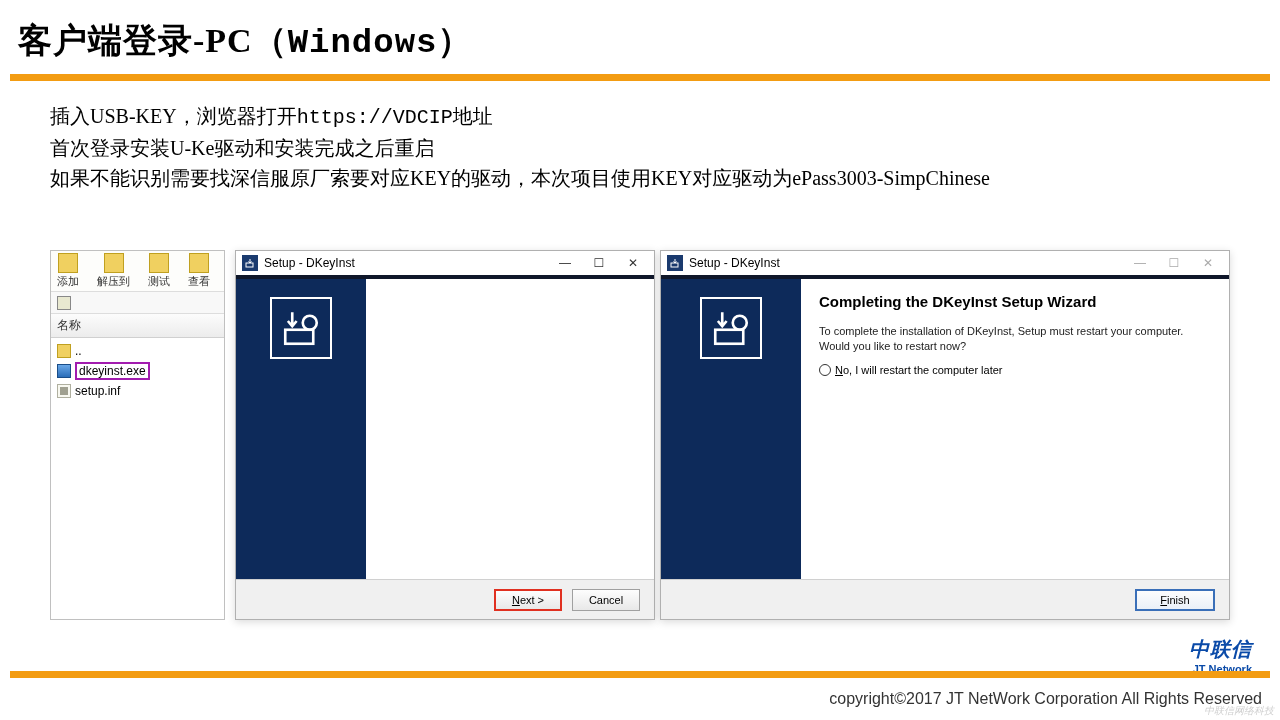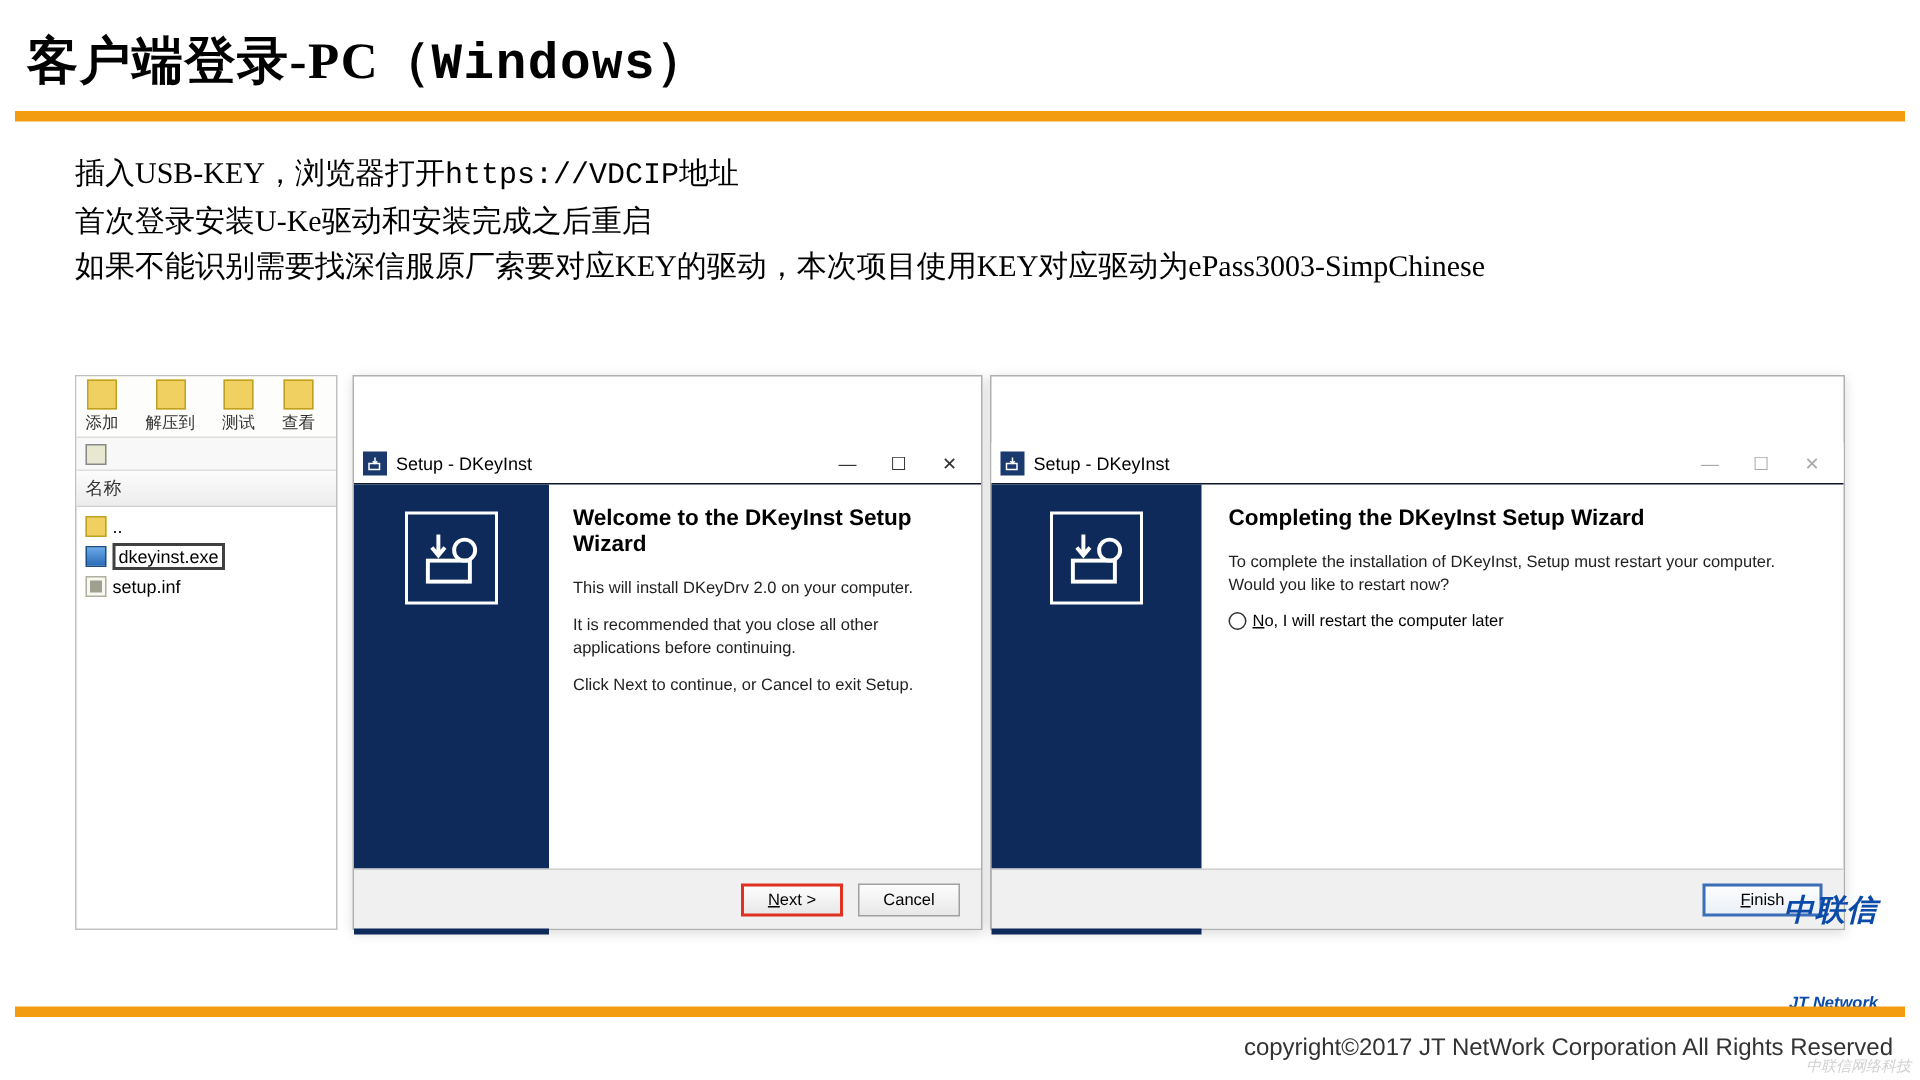--- a/index.html
+++ b/index.html
@@ -17,26 +17,26 @@
   .exp-icon { width:20px; height:20px; background:#f0d060; border:1px solid #c0a020; margin-bottom:1px;}
   .explorer-addr { height: 22px; border-bottom: 1px solid #ddd; background:#f8f8f8; display:flex; align-items:center; padding-left:6px;}
   .addr-ico { width:14px; height:14px; border:1px solid #888; background:#e8e8d0; margin-right:4px;}
   .explorer-hdr { background: linear-gradient(#fcfcfc,#ececec); border-bottom:1px solid #d0d0d0; padding: 3px 6px; color:#333;}
   .explorer-list { padding: 4px 6px; }
   .explorer-list div { padding: 2px 0; display:flex; align-items:center; gap:4px; }
   .fico { width:14px; height:14px; display:inline-block; background:#f0d060; border:1px solid #c0a020; flex-shrink:0;}
   .fico.app { background: linear-gradient(#6aa8e8,#2a6db8); border-color:#1a4d88;}
   .fico.inf { background:#f8f8f0; border-color:#b0b0a0; position:relative;}
   .fico.inf::after{content:""; position:absolute; left:2px; top:2px; width:8px; height:8px; background:#a0a090;}
-  .highlighted { border:2px solid #404040; padding:0 2px; display:inline-block; }
+  .highlighted { border:2px solid #a21caf; padding:0 2px; display:inline-block; }
   
   .setup { position: absolute; width: 420px; border: 1px solid #b0b0b0; background: #fff; font-family: "Segoe UI", Arial, sans-serif; font-size: 11px; box-shadow: 0 2px 8px rgba(0,0,0,0.15); }
   .setup.left { left: 195px; top: 5px; height: 370px; }
   .setup.right { left: 620px; top: 5px; width: 570px; height: 370px; }
-  .titlebar { display:flex; align-items:center; height: 28px; padding: 0 4px 0 6px; background:#fff; color:#000; border-bottom:1px solid #0f172a;margin-top:44px;}
+  .titlebar { display:flex; align-items:center; height: 28px; padding: 0 4px 0 6px; background:#fff; color:#000; border-bottom:4px solid #0f172a;}
   .tb-icon { width:16px; height:16px; background:#1a3a6e; margin-right:6px; display:flex; align-items:center; justify-content:center;}
   .tb-icon svg { width:12px; height:12px; }
   .tb-title { flex:1; font-size:12px;}
   .win-btn { width:34px; height:22px; display:flex; align-items:center; justify-content:center; font-size:12px; color:#333;}
   .setup-body { display:flex; height: 300px; }
   .setup-side { width: 130px; background: #0d2a5a; display:flex; flex-direction:column; align-items:center; padding-top:18px;}
   .side-logo { width:62px; height:62px; border:2px solid #fff; display:flex; align-items:center; justify-content:center;}
   .side-logo svg { width:42px; height:42px; }
   .setup-main { flex:1; padding: 14px 16px; }
   .setup-main h3 { font-size: 15px; font-weight: bold; margin-bottom: 14px; font-family: Arial, sans-serif;}
@@ -52,21 +52,21 @@
   .radio-box-hl { border:1px dotted #333; padding:0 2px;}
   .setup.right .setup-body { height: 300px; }
   .setup.right .setup-side { width: 140px; }
   .setup.right .setup-main { padding: 14px 18px; }
   .underline { text-decoration: underline; }
   
   .footer-rule { position:absolute; bottom: 42px; left:10px; right:10px; height:7px; background:#f39c12;}
   .copyright { position:absolute; bottom: 12px; right: 18px; font-size: 16px; color:#333; font-family: Arial, sans-serif; }
   .logo-cn { position:absolute; bottom: 45px; right: 28px; text-align:right; }
   .logo-cn .cn { font-size: 20px; color:#0a4aa8; font-weight:bold; font-style:italic; letter-spacing:1px;}
-  .logo-cn .en { font-size: 11px; color:#0a4aa8; font-style:italic; font-weight:bold;margin-top:43px;}
+  .logo-cn .en { font-size: 11px; color:#0a4aa8; font-weight:bold;}
   .watermk { position:absolute; right:6px; bottom:2px; font-size:10px; color:#d0d0d0; font-style:italic;}
 </style>
 </head>
 <body>
 
 <h1 class="slide-title">
   <span>客户端登录-PC（</span><span class="mono">Windows</span><span>）</span>
 </h1>
 <div class="title-rule"></div>
 
@@ -133,26 +133,20 @@
     <div class="setup-body">
       <div class="setup-side">
         <div class="side-logo">
           <svg viewBox="0 0 48 48">
               <rect x="6" y="26" width="32" height="16" fill="none" stroke="#fff" stroke-width="3"></rect>
               <circle cx="34" cy="18" r="8" fill="none" stroke="#fff" stroke-width="3"></circle>
               <path d="M14 6v16m-5-6l5 6 5-6" fill="none" stroke="#fff" stroke-width="3"></path>
             </svg>
         </div>
       </div>
-      <div class="setup-main">
-        <h3>Welcome to the DKeyInst Setup Wizard</h3>
-        <p>This will install DKeyDrv 2.0 on your computer.</p>
-        <p>It is recommended that you close all other applications before continuing.</p>
-        <p>Click Next to continue, or Cancel to exit Setup.</p>
-      </div>
     </div>
     <div class="setup-footer">
       <div class="btn hl">
           <span class="underline">N</span>
           <span>ext &gt;</span>
         </div>
       <div class="btn">Cancel</div>
     </div>
   </div>
 

